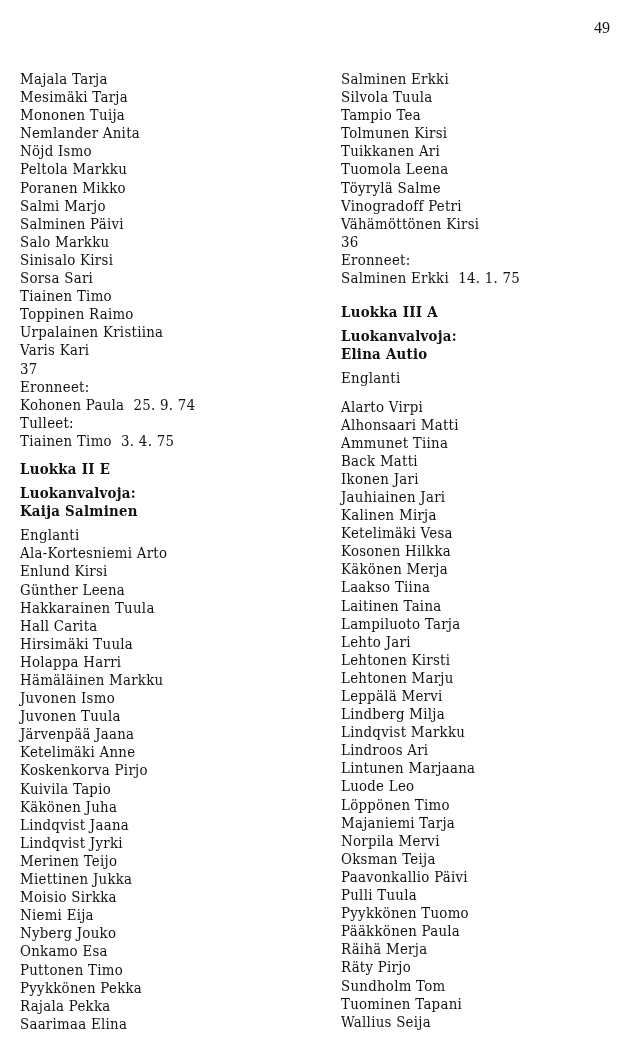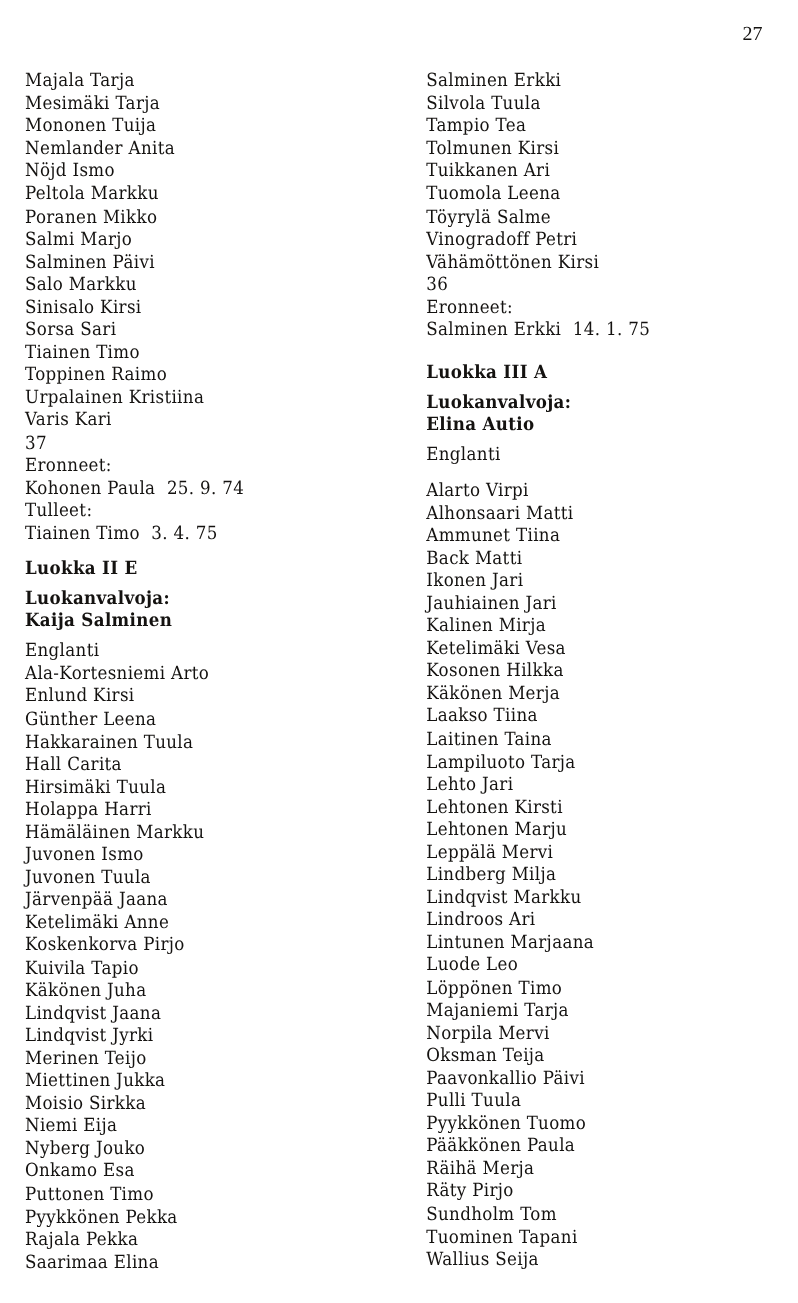--- a/index.html
+++ b/index.html
@@ -5,38 +5,38 @@
     html, body { margin: 0; padding: 0; background: #ffffff; }
     body {
       width: 638px; height: 1042px; position: relative; overflow: hidden;
       font-family: "DejaVu Serif", "Liberation Serif", serif;
       color: #141210;
     }
     .page-number {
       position: absolute; top: 19px; left: 594px;
       font-family: "Liberation Serif", serif; font-size: 16px;
     }
-    .col { position: absolute; top: 56px; width: 300px; }
+    .col { position: absolute; top: 70px; width: 300px; }
     .col-left { left: 20px; }
     .col-right { left: 341px; }
     .line {
       font-size: 14.5px; line-height: 18.1px; height: 18.1px;
       white-space: nowrap; letter-spacing: 0.3px;
       font-family: "DejaVu Serif", serif;
       transform: scaleX(0.92); transform-origin: left;
     }
     .bold { font-weight: bold; }
     .gap-s { margin-top: 6px; }
     .gap-m { margin-top: 10px; }
     .date { margin-left: 10px; }
   </style>
 </head>
 <body>
 
-<div class="page-number">27</div>
+<div class="page-number">49</div>
 
 <div class="col col-left">
   <div>
       <div class="line">Majala Tarja</div>
       <div class="line">Mesimäki Tarja</div>
       <div class="line">Mononen Tuija</div>
       <div class="line">Nemlander Anita</div>
       <div class="line">Nöjd Ismo</div>
       <div class="line">Peltola Markku</div>
       <div class="line">Poranen Mikko</div>

